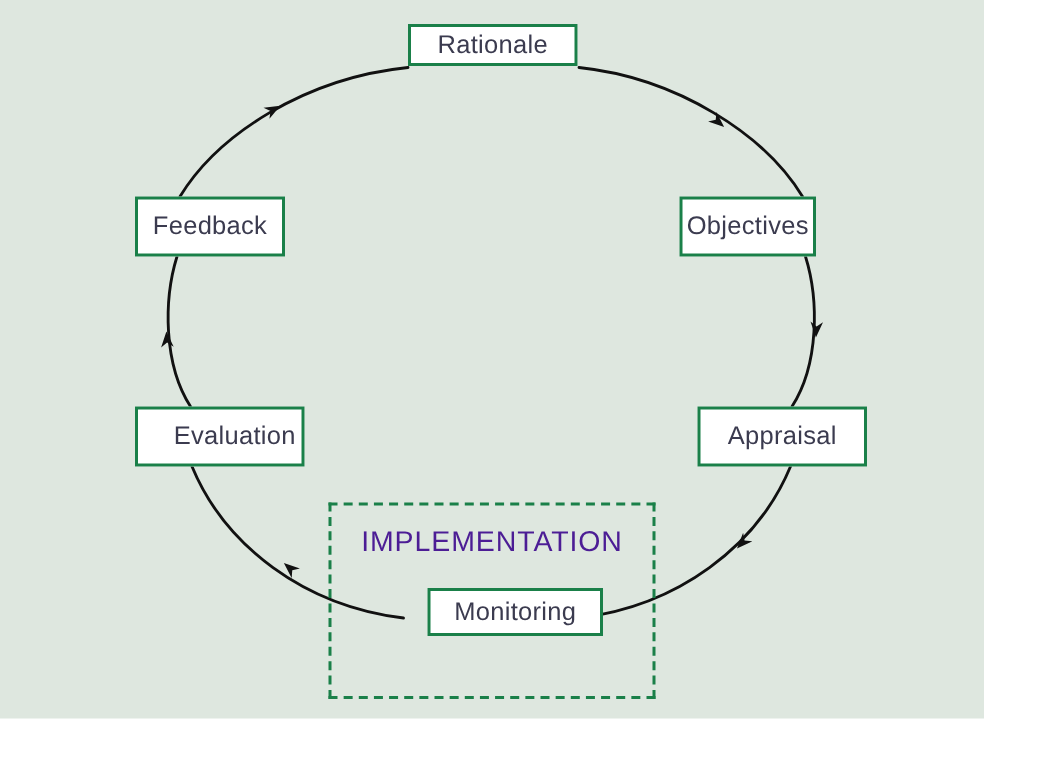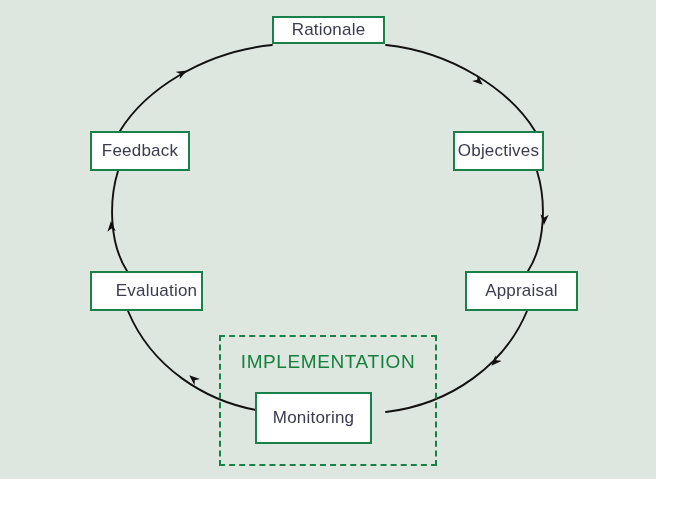--- a/index.html
+++ b/index.html
@@ -56,21 +56,21 @@
     border: 2.5px dashed #1a8049;
     box-sizing: border-box;
     background: transparent;
   }
   #group-implementation-label {
     position: absolute;
     left: 0;
     right: 0;
     top: 14px;
     text-align: center;
-    color: #15803d;
+    color: #4c1d95;
     font-size: 19px;
     font-family: "Liberation Sans", sans-serif;
     letter-spacing: 0.6px;
     white-space: nowrap;
   }
 </style>
 </head>
 <body>
 
 <div id="page">
@@ -112,21 +112,21 @@
   </div>
 
   <div class="node-box" style="left:453px; top:131px; width:91px; height:40px;">
     <span class="node-label">Objectives</span>
   </div>
 
   <div class="node-box" style="left:453px; top:271px; width:113px; height:40px;margin-left:12px;">
     <span class="node-label">Appraisal</span>
   </div>
 
-  <div class="node-box" style="left:255px; top:392px; width:117px; height:52px;">
+  <div class="node-box" style="left:285px; top:392px; width:117px; height:32px;">
     <span class="node-label">Monitoring</span>
   </div>
 
   <div class="node-box" style="left:90px; top:271px; width:113px; height:40px;padding-left:20px;">
     <span class="node-label">Evaluation</span>
   </div>
 
   <div class="node-box" style="left:90px; top:131px; width:100px; height:40px;">
     <span class="node-label">Feedback</span>
   </div>

